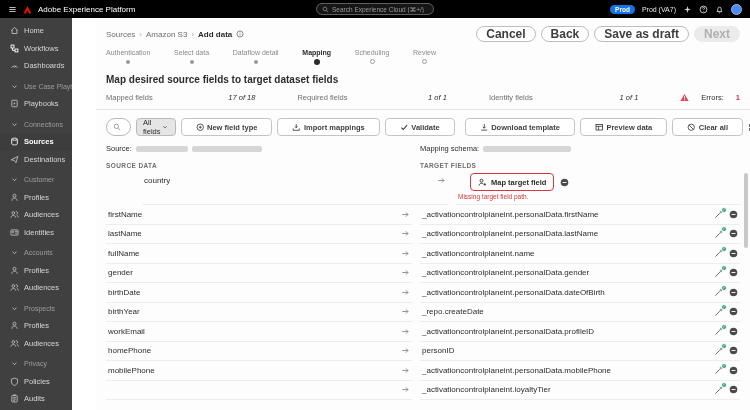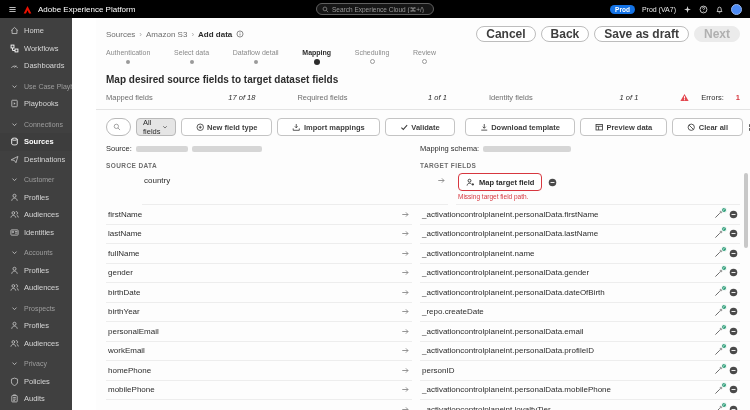--- a/index.html
+++ b/index.html
@@ -110,21 +110,21 @@
   .badge { position:absolute; top:-2.5px; right:-3px; width:6px; height:6px; border-radius:50%;
            background:#2d9d78; border:1px solid #fff; display:flex; align-items:center; justify-content:center; }
   .badge::after { content:"\2713"; color:#fff; font-size:4px; line-height:1; }
   .minus { color:#4a4a4a; cursor:pointer; }
 
   .mrow.error .scell { height:34px; align-items:flex-start; padding-top:5px;margin-left:36px; }
   .tcell-error { flex:1; margin-left:8px; border-bottom:1px solid #ededed; height:34px; padding:2px 2px 0; }
   .te-top { display:flex; align-items:center; gap:6px; }
   .map-target-btn { display:flex; align-items:center; gap:4px; border:1.5px solid #d7373f; border-radius:4px;
                     background:#fff; height:18px; padding:0 7px; font-size:7.5px; font-weight:700;
-                    color:#2c2c2c; font-family:inherit; cursor:pointer; }
+                    color:#2c2c2c; font-family:inherit; cursor:pointer;margin-left:12px; }
   .err-text { color:#d7373f; font-size:6.5px; margin-top:2px; }
 
   .vthumb { position:absolute; right:2px; top:155px; width:4px; height:75px; background:#c8c8c8;
             border-radius:2px; cursor:pointer; }
 </style>
 </head>
 <body>
 
 <svg width="0" height="0" style="position:absolute" aria-hidden="true">
     <defs>
@@ -694,39 +694,20 @@
                 <use href="#i-wand"></use>
               </svg><span class="badge"></span></span>
             <svg class="ic minus">
               <use href="#i-minus"></use>
             </svg>
           </span>
         </div>
     </div>
     <div class="mrow">
       <div class="scell">
-          <span>personalEmail</span>
-          <svg class="ic map-arrow">
-            <use href="#i-arrow"></use>
-          </svg>
-        </div>
-      <div class="tcell">
-          <span>_activationcontrolplaneint.personalData.email</span>
-          <span class="ticons">
-            <span class="wand-wrap"><svg class="ic">
-                <use href="#i-wand"></use>
-              </svg><span class="badge"></span></span>
-            <svg class="ic minus">
-              <use href="#i-minus"></use>
-            </svg>
-          </span>
-        </div>
-    </div>
-    <div class="mrow">
-      <div class="scell">
           <span>workEmail</span>
           <svg class="ic map-arrow">
             <use href="#i-arrow"></use>
           </svg>
         </div>
       <div class="tcell">
           <span>_activationcontrolplaneint.personalData.profileID</span>
           <span class="ticons">
             <span class="wand-wrap"><svg class="ic">
                 <use href="#i-wand"></use>

